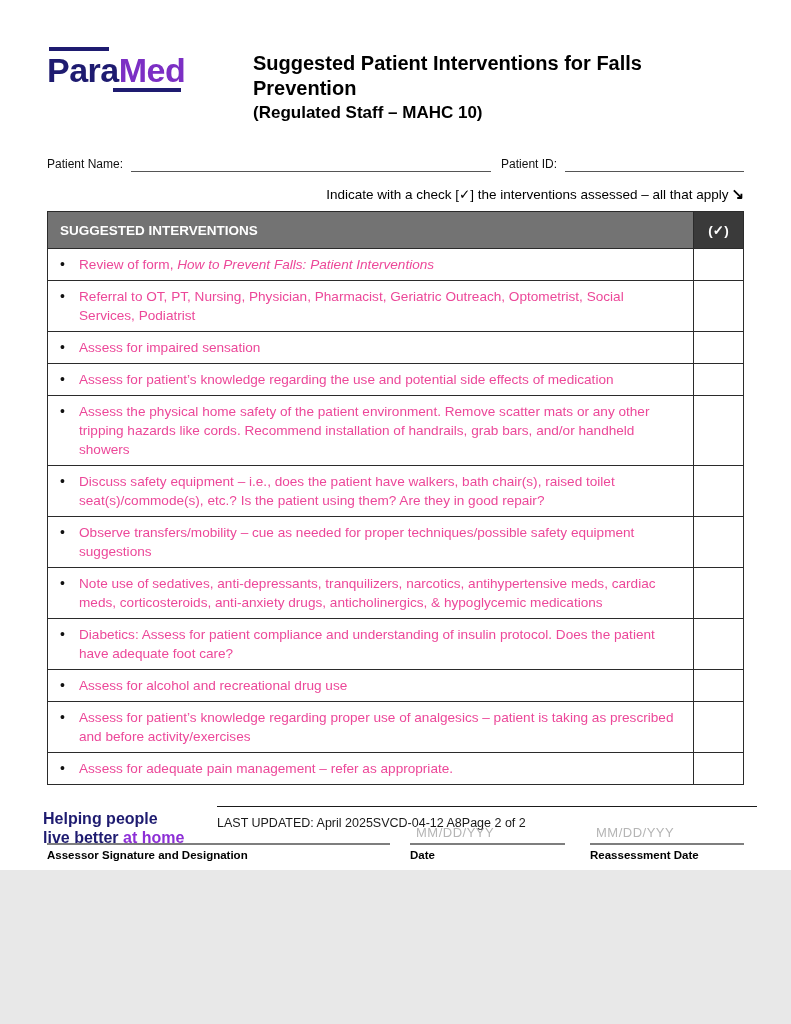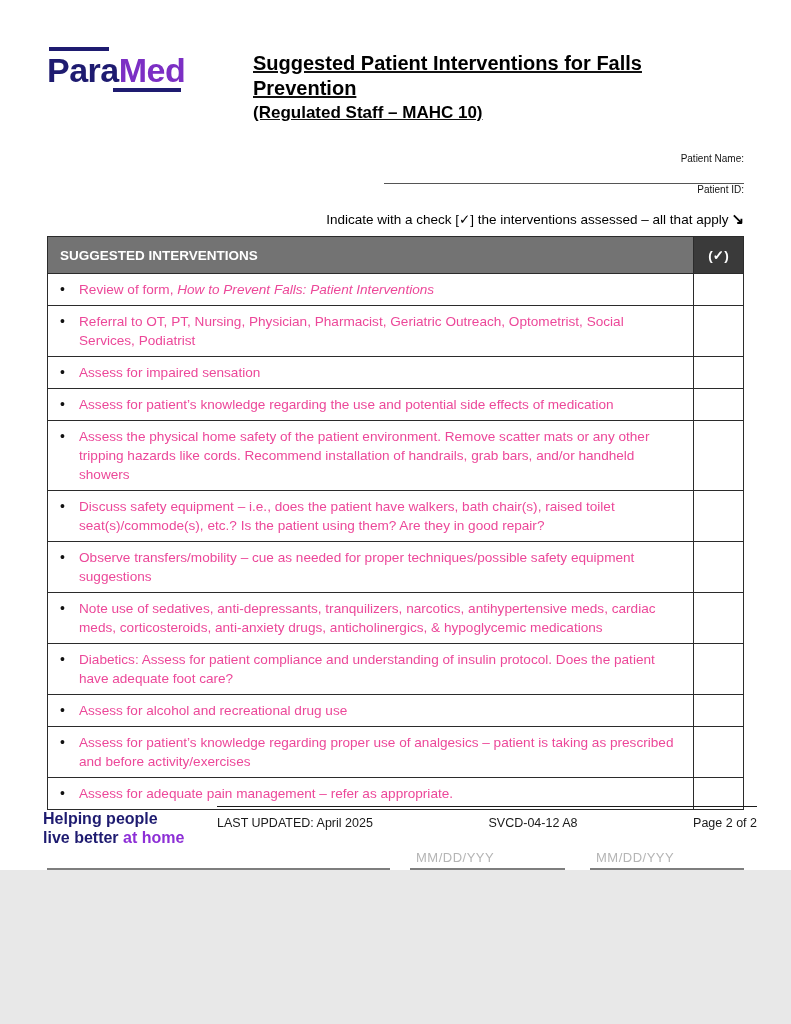--- a/index.html
+++ b/index.html
@@ -17,26 +17,26 @@
   }
 
   
   .top { display: flex; align-items: flex-start; }
   .logo { width: 150px; flex: 0 0 auto; padding-top: 2px; }
   .logo-bar-top { width: 60px; height: 4px; background: #1e1b70; margin-left: 2px; }
   .logo-text { font-size: 34px; font-weight: bold; letter-spacing: -0.5px; line-height: 1.15; }
   .logo-text .navy { color: #1e1b70; }
   .logo-text .purple { color: #7c2fc4; }
   .logo-bar-bottom { width: 68px; height: 4px; background: #1e1b70; margin-left: 66px; margin-top: -2px; }
-  .title-block { flex: 1; padding-left: 56px; padding-top: 6px; text-decoration: underline; }
+  .title-block { flex: 1; padding-left: 56px; padding-top: 6px; }
   .title1 { font-size: 20px; font-weight: bold; color: #000; line-height: 1.25; }
   .title2 { font-size: 17px; font-weight: bold; color: #000; margin-top: 2px; }
 
   
-  .patient-row { display: flex; align-items: flex-end; margin-top: 30px; font-size: 10px; flex-direction: column; }
+  .patient-row { display: flex; align-items: flex-end; margin-top: 30px; font-size: 12px; }
   .plabel { white-space: nowrap; padding-bottom: 1px; }
   .fill-line { border-bottom: 1.5px solid #555; height: 19px; display: inline-block; }
   .name-line { width: 360px; margin-left: 8px; }
   .id-label { margin-left: 10px; }
   .id-line { flex: 1; margin-left: 8px; }
 
   
   .instruction { text-align: right; font-size: 13.5px; margin-top: 13px; color: #000; }
   .instruction .arrow { font-weight: bold; font-size: 15px; margin-left: 3px; }
 
@@ -68,21 +68,21 @@
   .sig-line { border-bottom: 2px solid #7e7e7e; }
   .sig-label { font-size: 11.5px; font-weight: bold; color: #000; margin-top: 4px; }
 
   
   .footer { position: absolute; left: 0; right: 0; bottom: 22px; display: flex; align-items: flex-start; }
   .tagline { margin-left: 43px; width: 172px; font-size: 16px; font-weight: bold; line-height: 1.18; padding-top: 4px; }
   .tagline .navy { color: #1e1b70; }
   .tagline .purple { color: #8d2fd6; }
   .footer-right { margin-left: 2px; width: 540px; }
   .footer-rule { border-top: 1.5px solid #1a1a1a; }
-  .footer-meta { display: flex; justify-content: space-between; font-size: 12.5px; color: #1a1a1a; padding-top: 9px; }
+  .footer-meta { display: flex; font-size: 12.5px; color: #1a1a1a; padding-top: 9px; }
 </style>
 </head>
 <body>
 
 <div class="page">
 
   <div class="top">
     <div class="logo">
       <div class="logo-bar-top"></div>
       <div class="logo-text"><span class="navy">Para</span><span class="purple">Med</span></div>

